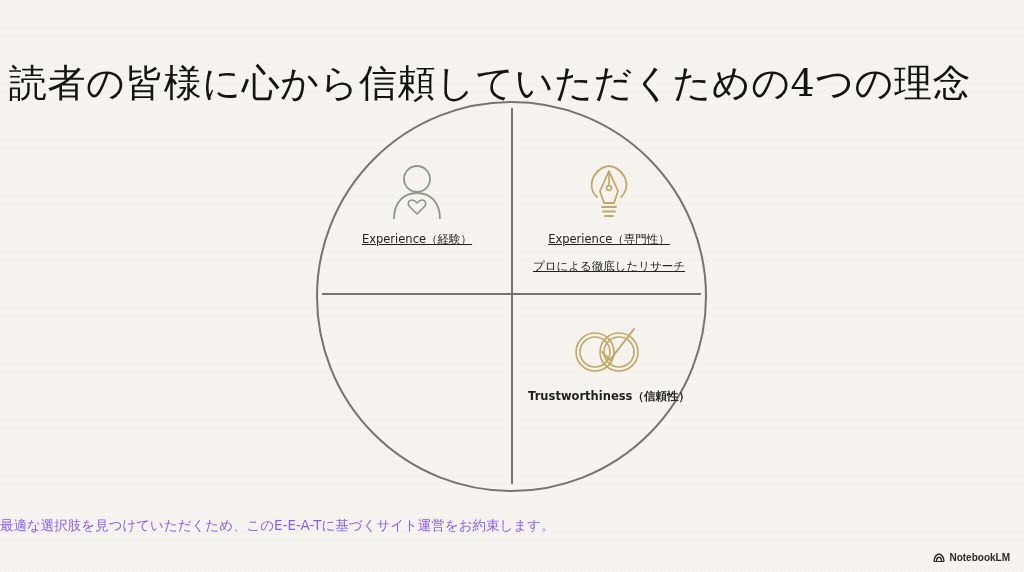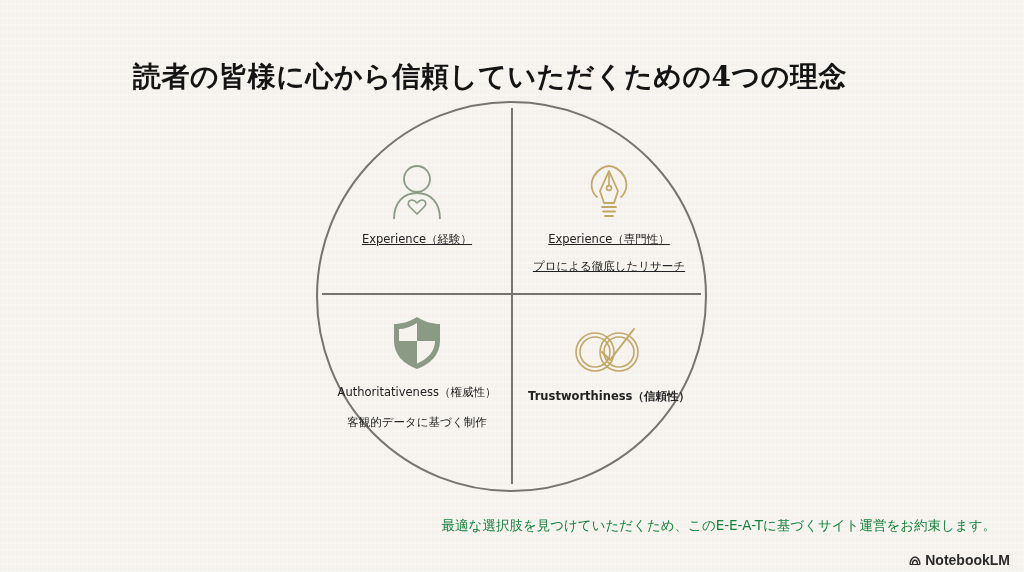--- a/index.html
+++ b/index.html
@@ -18,22 +18,22 @@
       font-family: "DejaVu Sans", "Liberation Sans", sans-serif;
       color: #1e1e1e;
     }
     .title {
       position: absolute;
       left: 0;
       top: 32px;
       width: 980px;
       text-align: center;
       font-family: "DejaVu Serif", "Liberation Serif", serif;
-      font-weight: bold;
-      font-size: 28px;
+      font-weight: normal;
+      font-size: 38px;
       line-height: 52px;
       letter-spacing: 0.5px;
       color: #141414;
     }
     .diagram {
       position: absolute;
       left: 316px;
       top: 101px;
       width: 391px;
       height: 391px;
@@ -83,34 +83,34 @@
     .q-auth { left: 6px;   top: 214px; }
     .q-trust { left: 198px; top: 224px; font-weight: bold; }
     .q-exp .label, .q-expt .label { margin-top: 9px; text-decoration: underline; }
     .q-auth .label, .q-trust .label { margin-top: 12px; }
 
     .footer-text {
       position: absolute;
       left: 0;
       top: 514px;
       width: 996px;
-      text-align: right;
+      text-align: left;
       font-size: 13.5px;
       line-height: 22px;
-      color: #15803d;
+      color: #8b5cf6;
     }
     .brand {
       position: absolute;
       right: 14px;
       top: 552px;
       display: flex;
       align-items: center;
       gap: 4px;
       font-family: "Liberation Sans", sans-serif;
-      font-size: 14px;
+      font-size: 10px;
       color: #2a2a2a;
       font-weight: bold;
       justify-content: flex-end;
     }
     .brand svg { display: block; }
   </style>
 </head>
 <body>
 
 <h1 class="title">読者の皆様に心から信頼していただくための4つの理念</h1>
@@ -136,29 +136,20 @@
       <line x1="28" y1="8" x2="28" y2="23" stroke="#c2a866" stroke-width="1.6"></line>
       <circle cx="28" cy="25" r="2.4" fill="none" stroke="#c2a866" stroke-width="1.6"></circle>
       <line x1="21" y1="44" x2="35" y2="44" stroke="#c2a866" stroke-width="1.8" stroke-linecap="round"></line>
       <line x1="22" y1="48.5" x2="34" y2="48.5" stroke="#c2a866" stroke-width="1.8" stroke-linecap="round"></line>
       <line x1="24" y1="53" x2="32" y2="53" stroke="#c2a866" stroke-width="1.8" stroke-linecap="round"></line>
     </svg>
     <div class="label">Experience（専門性）</div>
     <div class="label">プロによる徹底したリサーチ</div>
   </div>
 
-  <div class="quadrant q-auth">
-    <svg class="icon" width="52" height="56" viewBox="0 0 52 56">
-      <path d="M26 2 C18 7 10 9 3 9 L3 26 C3 40 13 49 26 54 C39 49 49 40 49 26 L49 9 C42 9 34 7 26 2 Z" fill="#8a9a85"></path>
-      <path d="M26 8 C19.5 12 13.5 14 8 14 L8 26 L26 26 Z" fill="#f6f3ee"></path>
-      <path d="M26 26 L44 26 C44 37 36 44 26 48.5 Z" fill="#f6f3ee"></path>
-    </svg>
-    <div class="label">Authoritativeness（権威性）</div>
-    <div class="label">客観的データに基づく制作</div>
-  </div>
 
   <div class="quadrant q-trust">
     <svg class="icon" width="76" height="50" viewBox="0 0 76 50">
       <circle cx="24" cy="27" r="19" fill="none" stroke="#c2a866" stroke-width="1.6"></circle>
       <circle cx="24" cy="27" r="15" fill="none" stroke="#c2a866" stroke-width="1.6"></circle>
       <circle cx="48" cy="27" r="19" fill="none" stroke="#c2a866" stroke-width="1.6"></circle>
       <circle cx="48" cy="27" r="15" fill="none" stroke="#c2a866" stroke-width="1.6"></circle>
       <path d="M31 27 L39 35 L63 4" fill="none" stroke="#c2a866" stroke-width="2" stroke-linecap="round" stroke-linejoin="round"></path>
     </svg>
     <div class="label">Trustworthiness（信頼性）</div>

